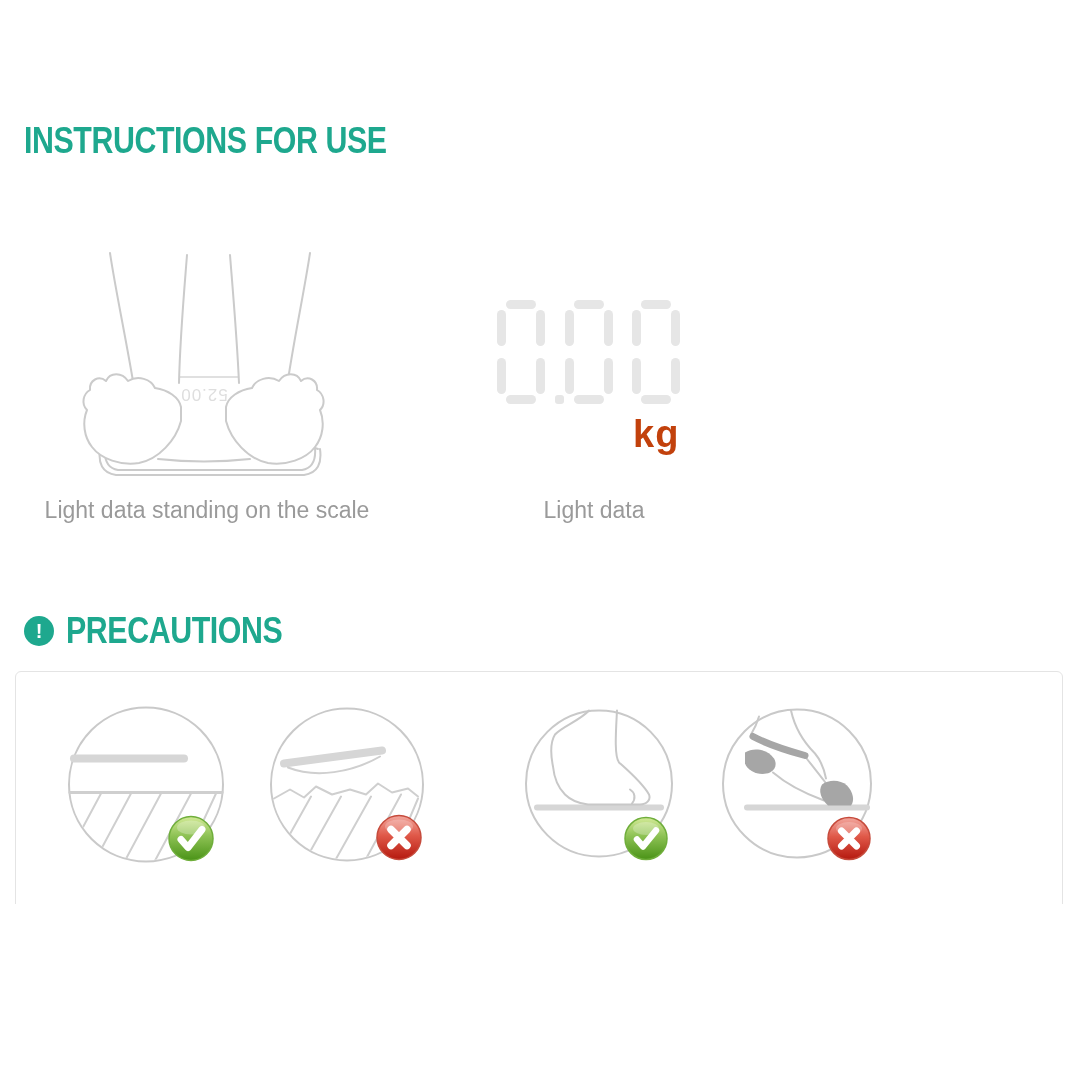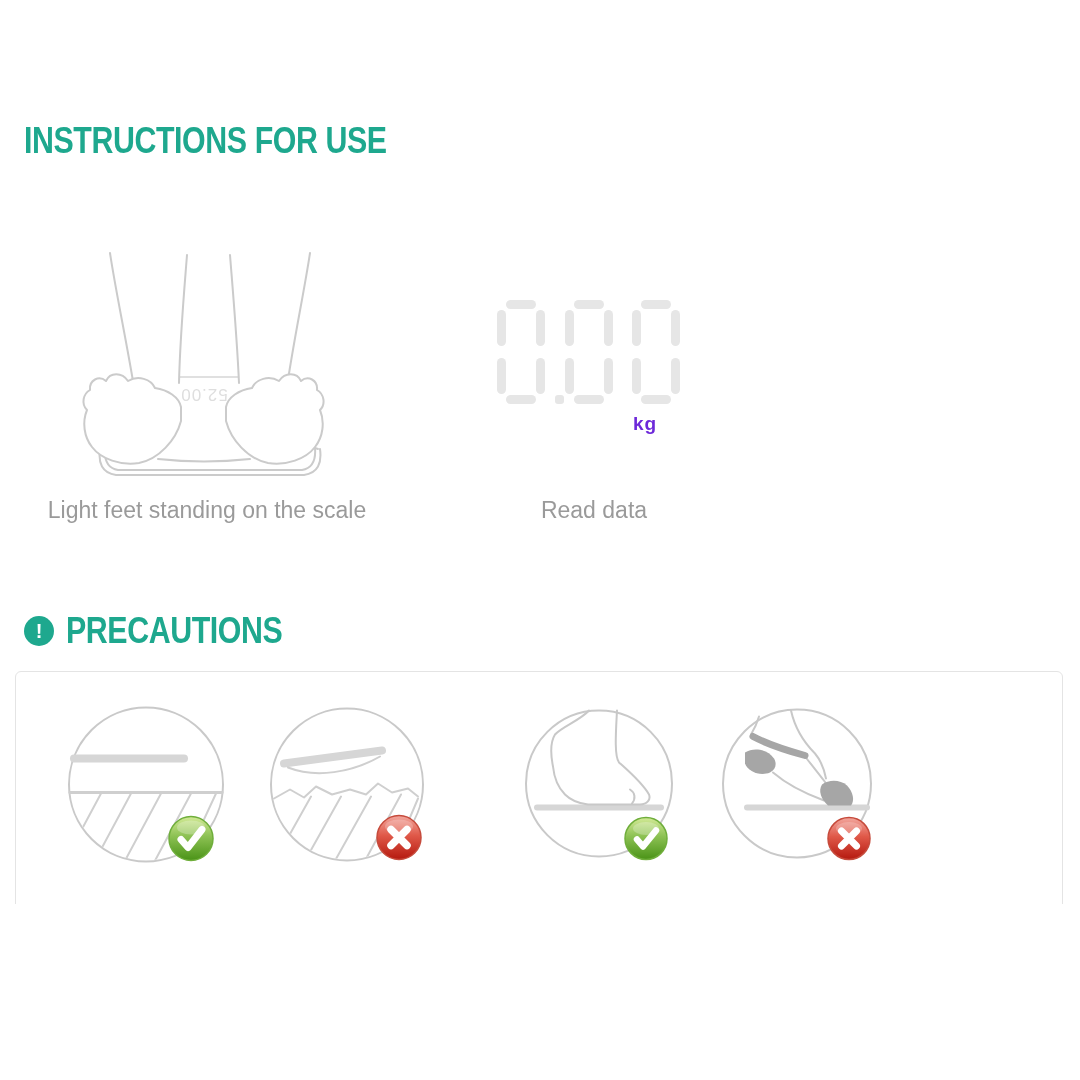--- a/index.html
+++ b/index.html
@@ -35,22 +35,22 @@
   .ss-dot{width:9px;height:9px;border-radius:3px;background:#e6e6e6;flex:0 0 auto;
           margin:0 1px 0 10px;align-self:flex-end;}
   .seg{position:absolute;background:#e6e6e6;border-radius:4.5px;display:none;}
   .seg.on{display:block;}
   .seg-a{left:9px;top:0;width:30px;height:9px;}
   .seg-d{left:9px;bottom:0;width:30px;height:9px;}
   .seg-f{left:0;top:10px;width:9px;height:36px;}
   .seg-e{left:0;bottom:10px;width:9px;height:36px;}
   .seg-b{right:0;top:10px;width:9px;height:36px;}
   .seg-c{right:0;bottom:10px;width:9px;height:36px;}
-  .kg-unit{position:absolute;left:136px;top:113px;font-size:19px;font-weight:bold;
-           color:#6d28d9;letter-spacing:1px;}
+  .kg-unit{position:absolute;left:136px;top:113px;font-size:38px;font-weight:bold;
+           color:#c2410c;letter-spacing:1px;}
 </style>
 </head>
 <body>
 
 <div class="canvas">
 
   <div class="title-instructions section-title">INSTRUCTIONS FOR USE</div>
 
   <svg class="illus-scale" viewBox="0 0 285 250" fill="none" stroke-linecap="round" stroke-linejoin="round">
 
@@ -109,22 +109,22 @@
           <span class="seg seg-b on"></span>
           <span class="seg seg-c on"></span>
           <span class="seg seg-d on"></span>
           <span class="seg seg-e on"></span>
           <span class="seg seg-f on"></span>
         </span>
       </div>
     <div class="kg-unit">kg</div>
   </div>
 
-  <div class="caption caption-step1">Light feet standing on the scale</div>
-  <div class="caption caption-step2">Read data</div>
+  <div class="caption caption-step1">Light data standing on the scale</div>
+  <div class="caption caption-step2">Light data</div>
 
   <div class="precautions-head">
     <div class="excl-icon">!</div>
     <div class="section-title">PRECAUTIONS</div>
   </div>
 
   <div class="precautions-box">
     <svg class="precautions-svg" viewBox="0 0 1046 251" fill="none" stroke-linecap="round" stroke-linejoin="round">
       <defs>
         <clipPath id="clip1">

